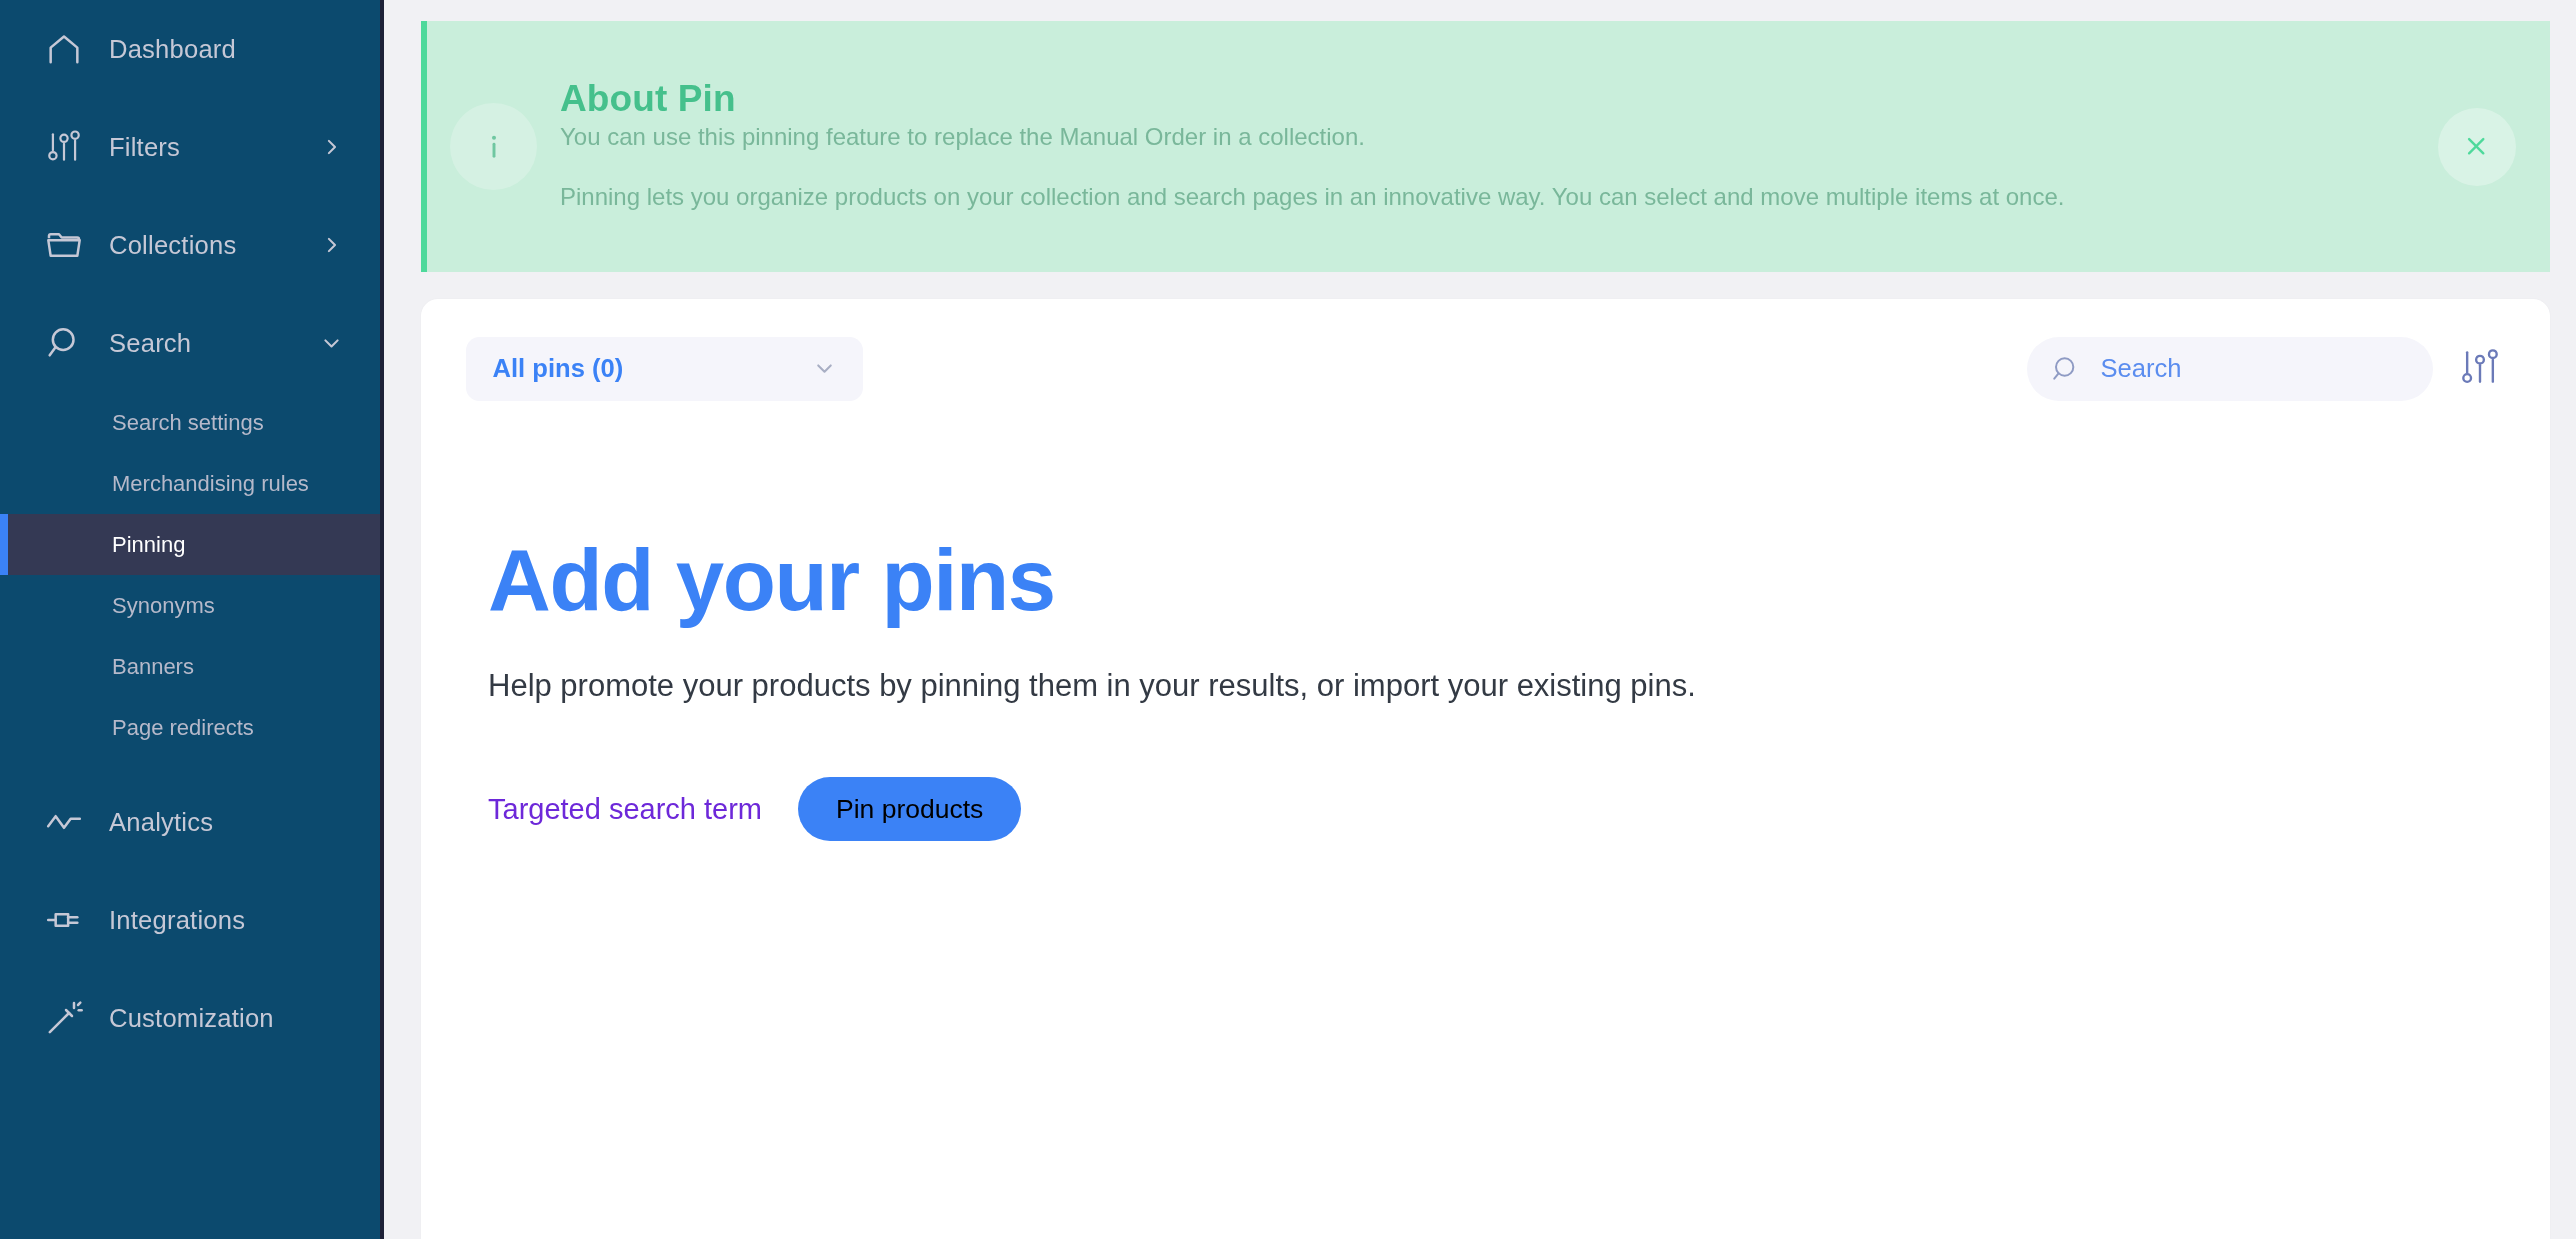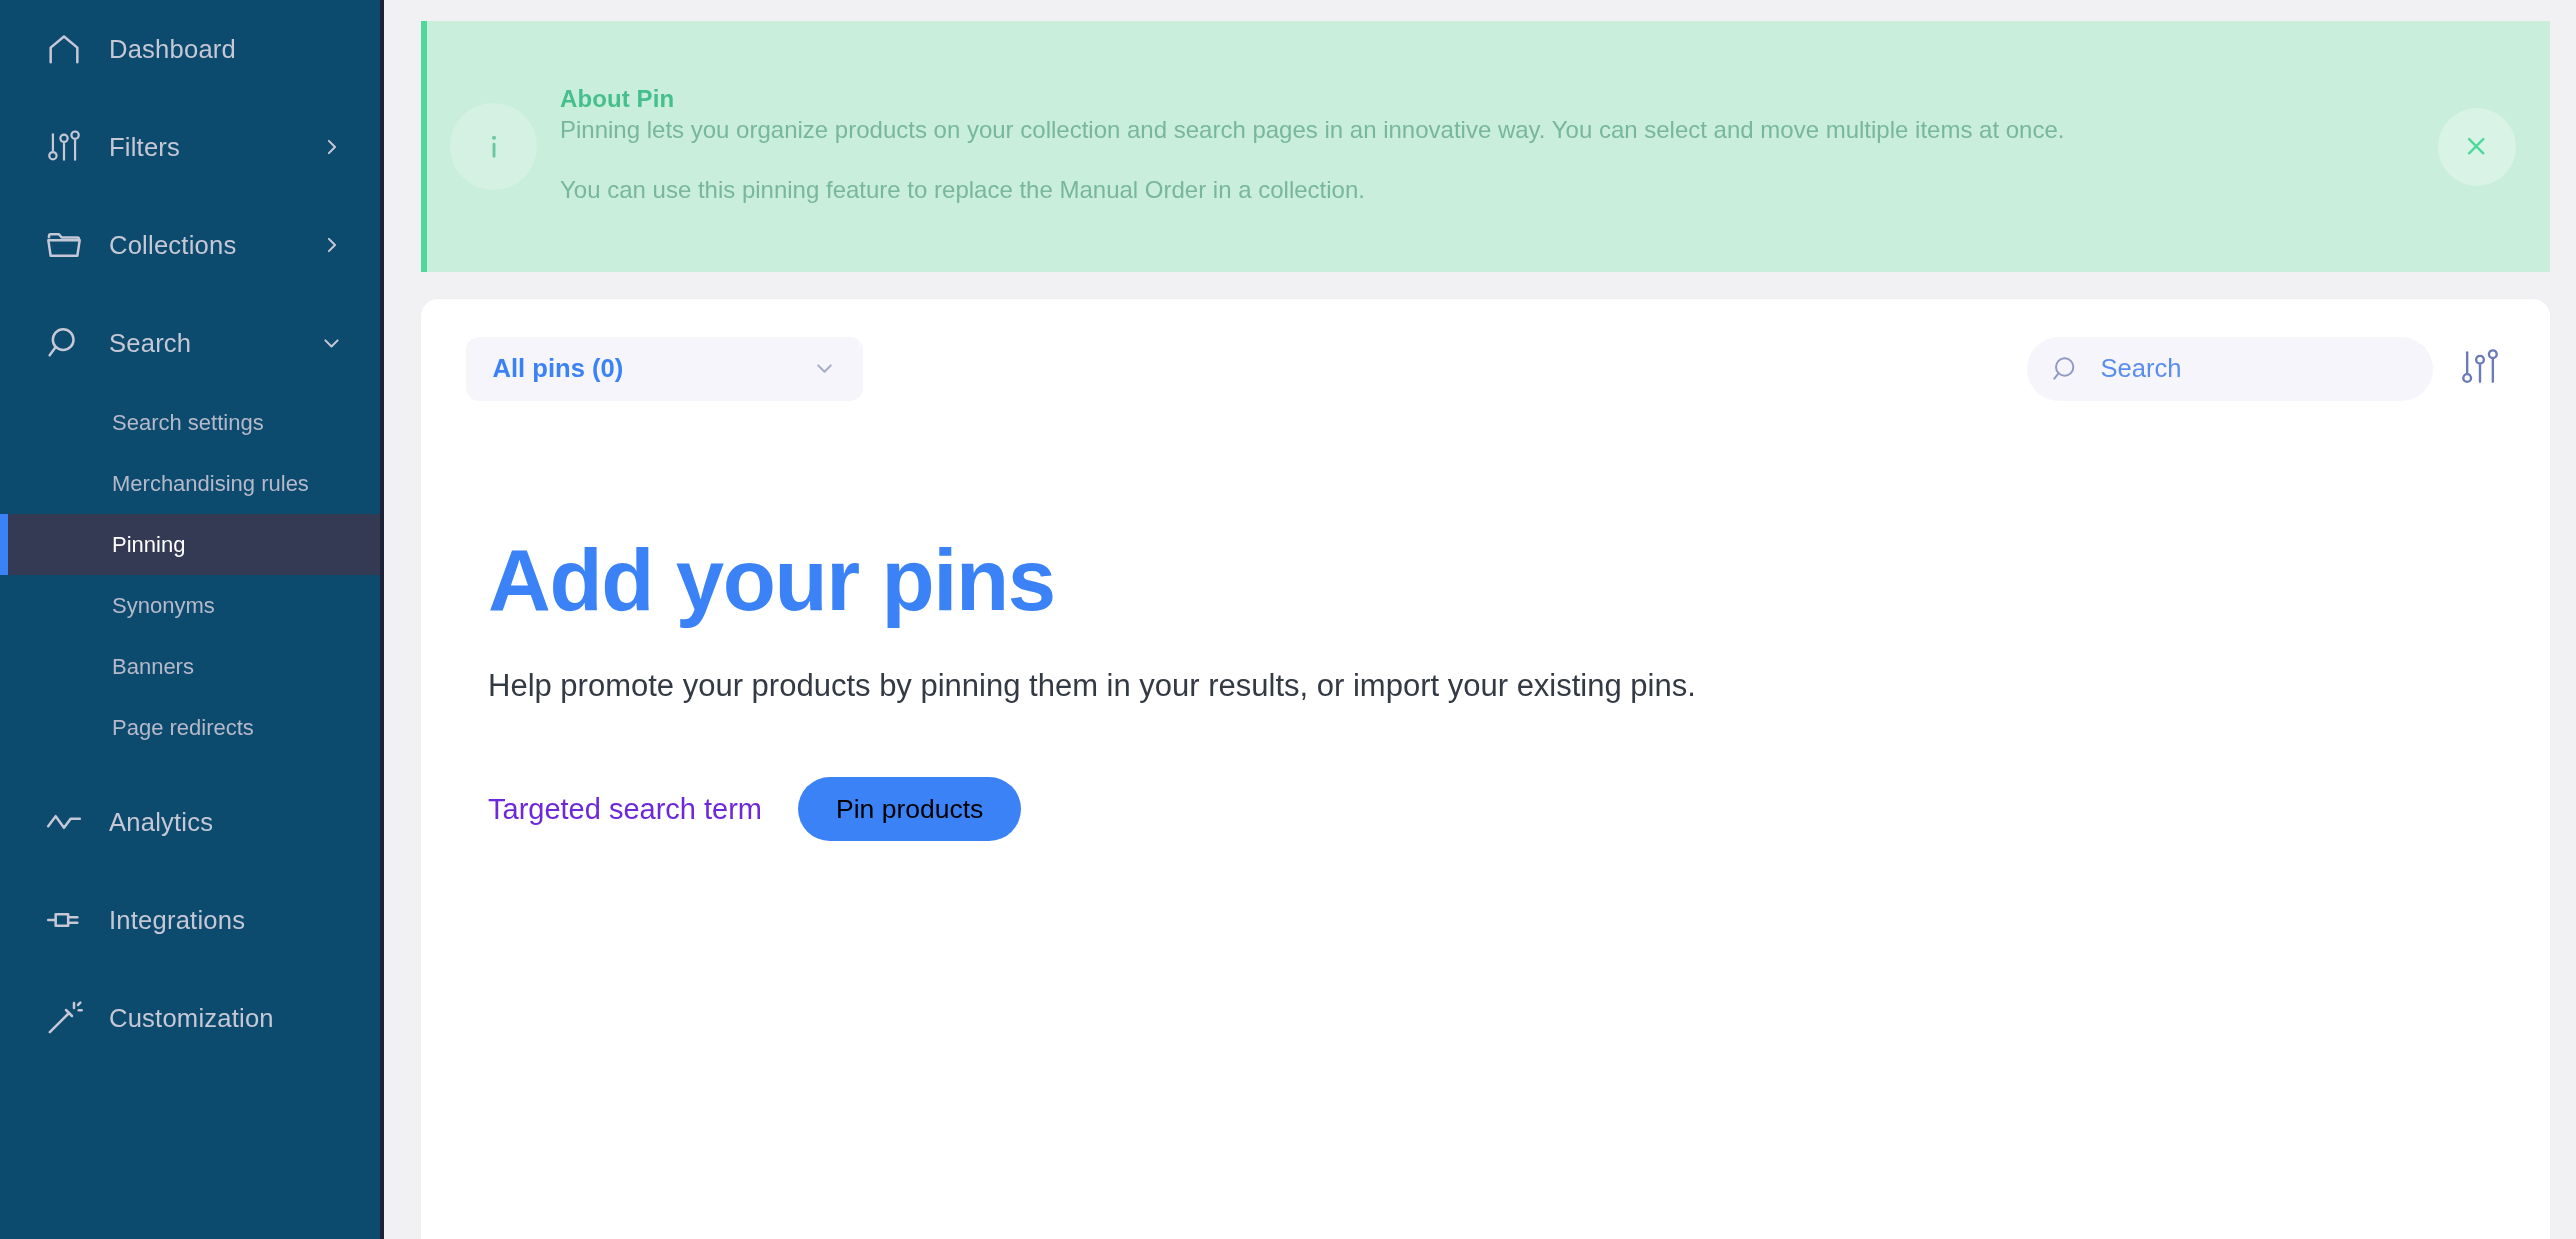--- a/index.html
+++ b/index.html
@@ -102,21 +102,21 @@
     border-radius: 50%;
     background: rgba(255,255,255,0.22);
     display: flex; align-items: center; justify-content: center;
   }
   .banner-body {
     margin-left: 23px;
     padding-right: 133px;
     flex: 1;
   }
   .banner-title {
-    font-size: 24px;
+    font-size: 37px;
     font-weight: 700;
     color: #45c08c;
     letter-spacing: 0.1px;
   }
   .banner-text {
     font-size: 24px;
     color: #79b79a;
     line-height: 1.45;
     margin-bottom: 25px;
     white-space: nowrap;
@@ -371,22 +371,22 @@
 
     <section class="banner">
       <div class="banner-icon">
         <svg width="44" height="44" viewBox="0 0 24 24" fill="none" stroke="#6fc7a1" stroke-width="1.6" stroke-linecap="round">
           <line x1="12" y1="10.5" x2="12" y2="17"></line>
           <circle cx="12" cy="7" r="1.1" fill="#6fc7a1" stroke="none"></circle>
         </svg>
       </div>
       <div class="banner-body">
         <div class="banner-title">About Pin</div>
+        <div class="banner-text">You can use this pinning feature to replace the Manual Order in a collection.</div>
         <div class="banner-text">Pinning lets you organize products on your collection and search pages in an innovative way. You can select and move multiple items at once.</div>
-        <div class="banner-text">You can use this pinning feature to replace the Manual Order in a collection.</div>
       </div>
       <button class="banner-close">
         <svg width="28.4" height="28.4" viewBox="0 0 24 24" fill="none" stroke="#4ed99b" stroke-width="2" stroke-linecap="round">
           <line x1="6" y1="6" x2="18" y2="18"></line>
             <line x1="18" y1="6" x2="6" y2="18"></line>
         </svg>
       </button>
     </section>
 
     <section class="card">

